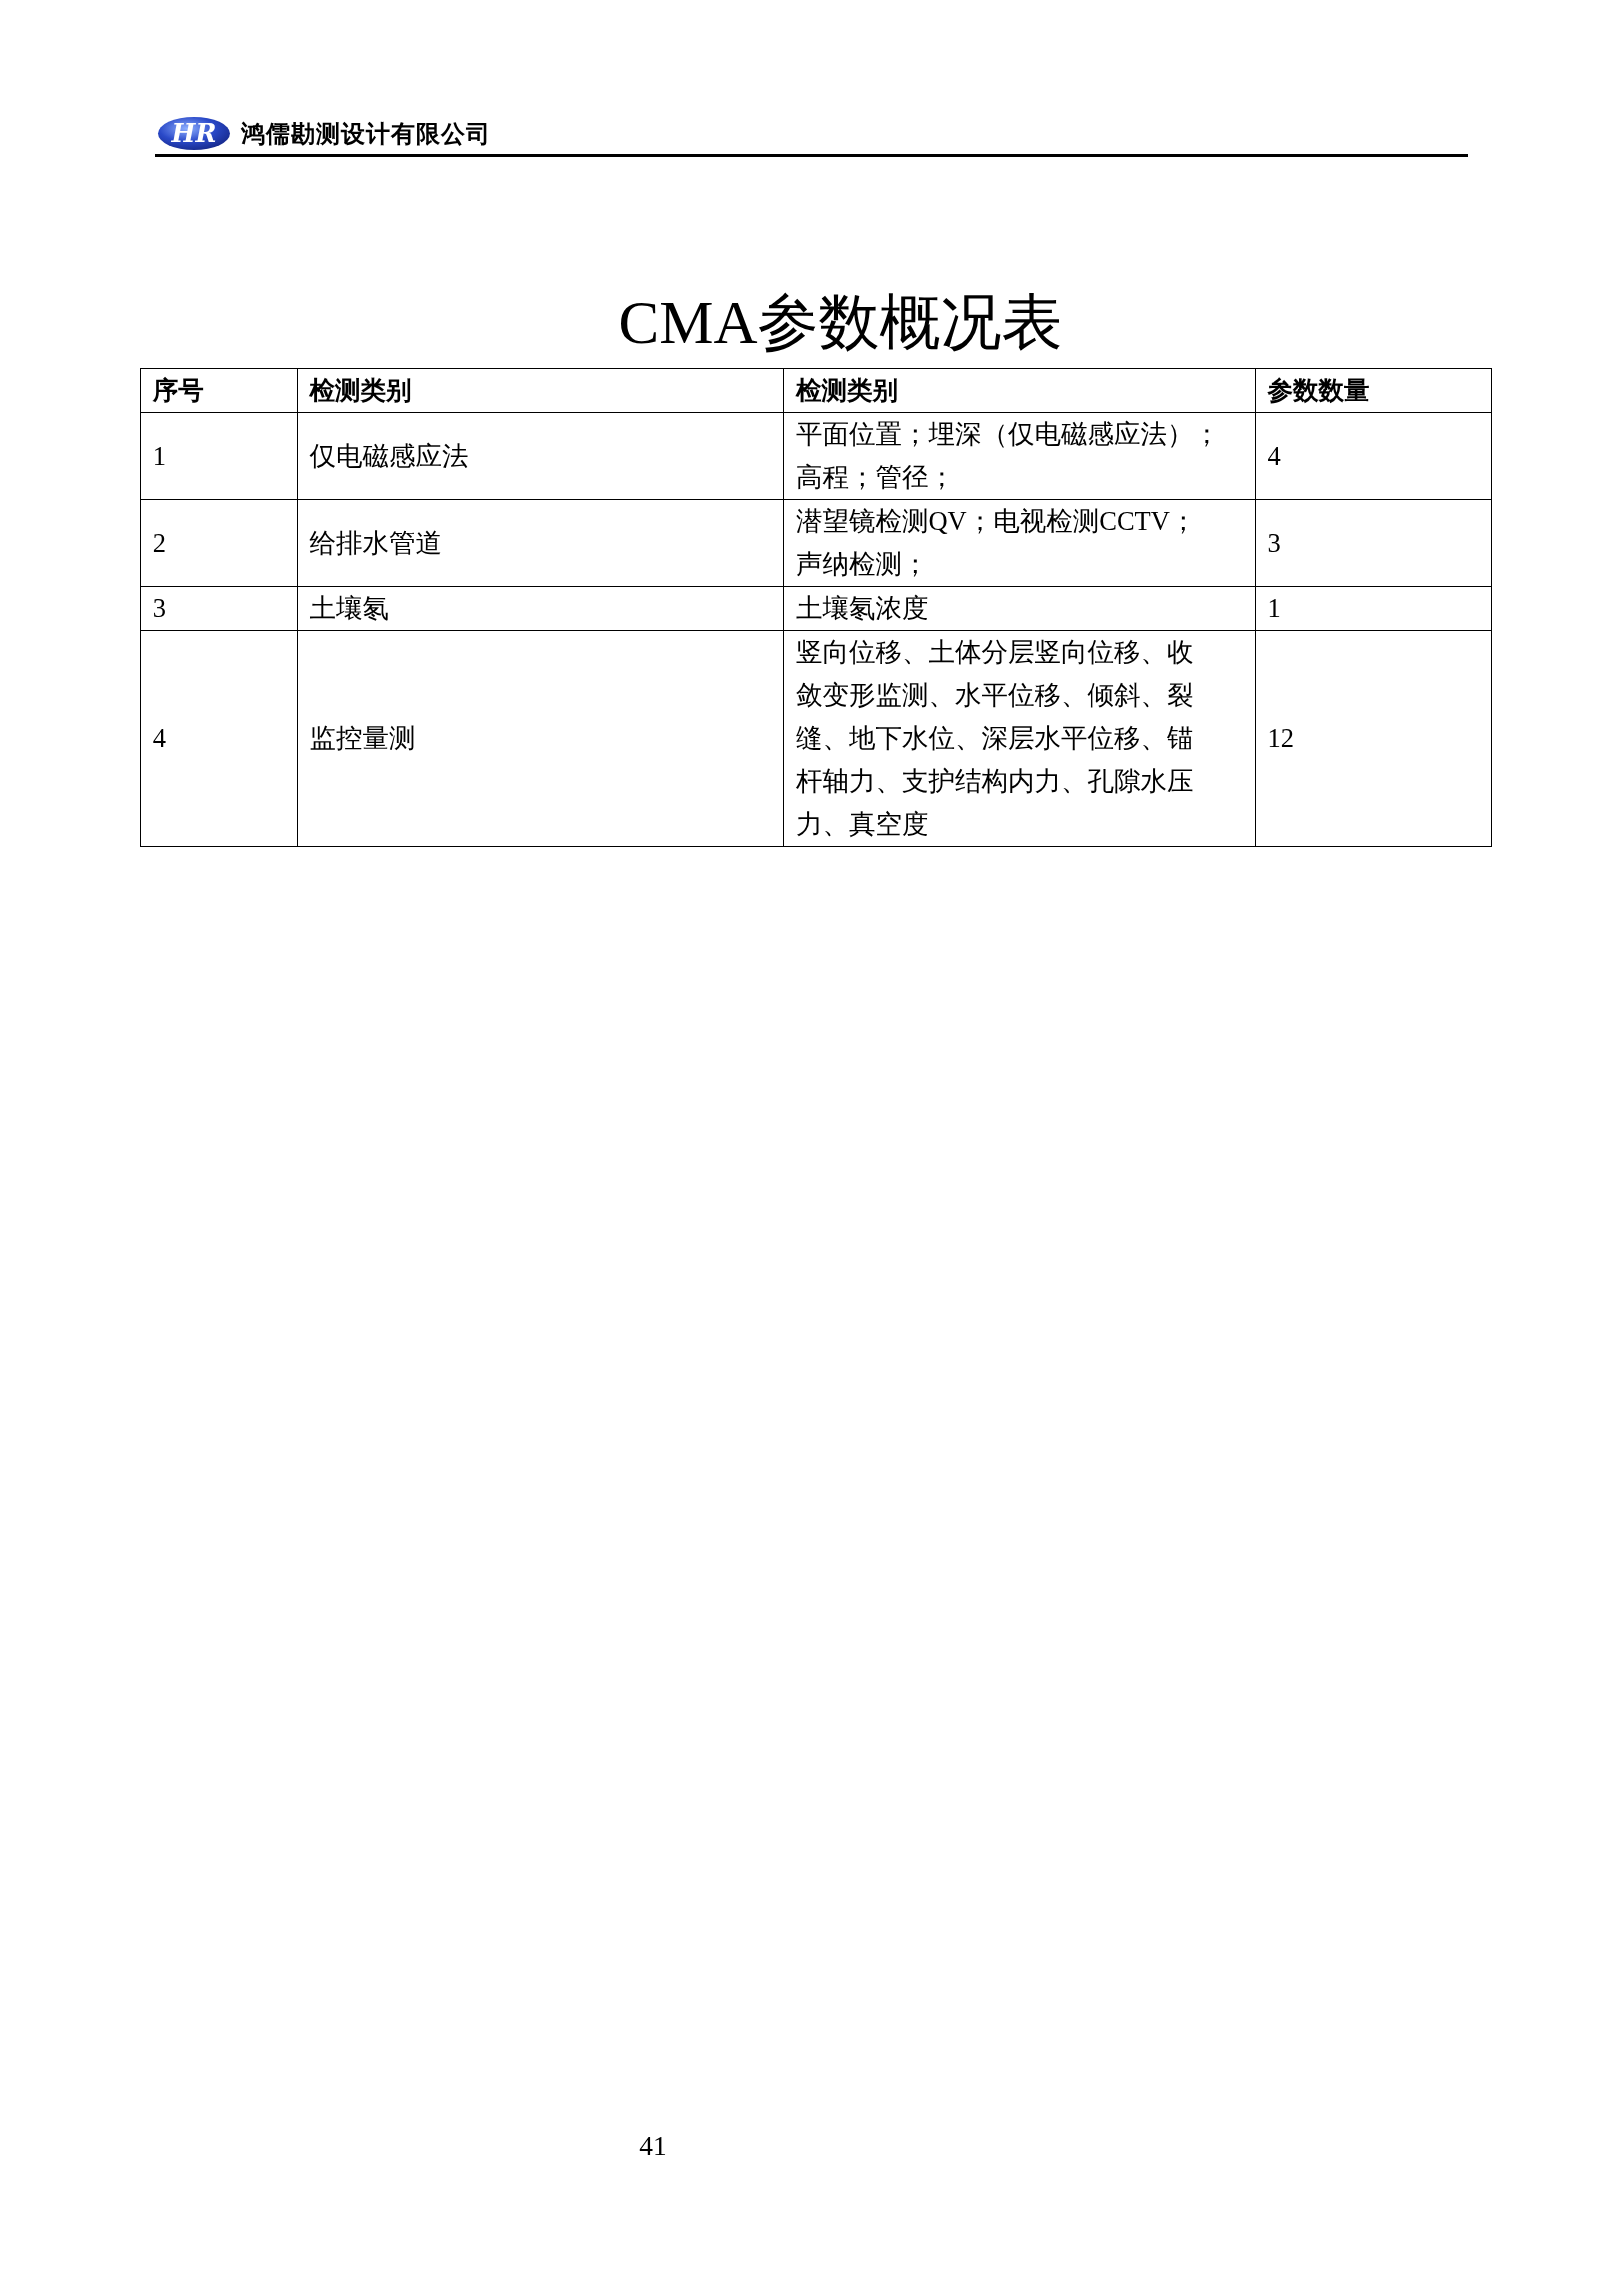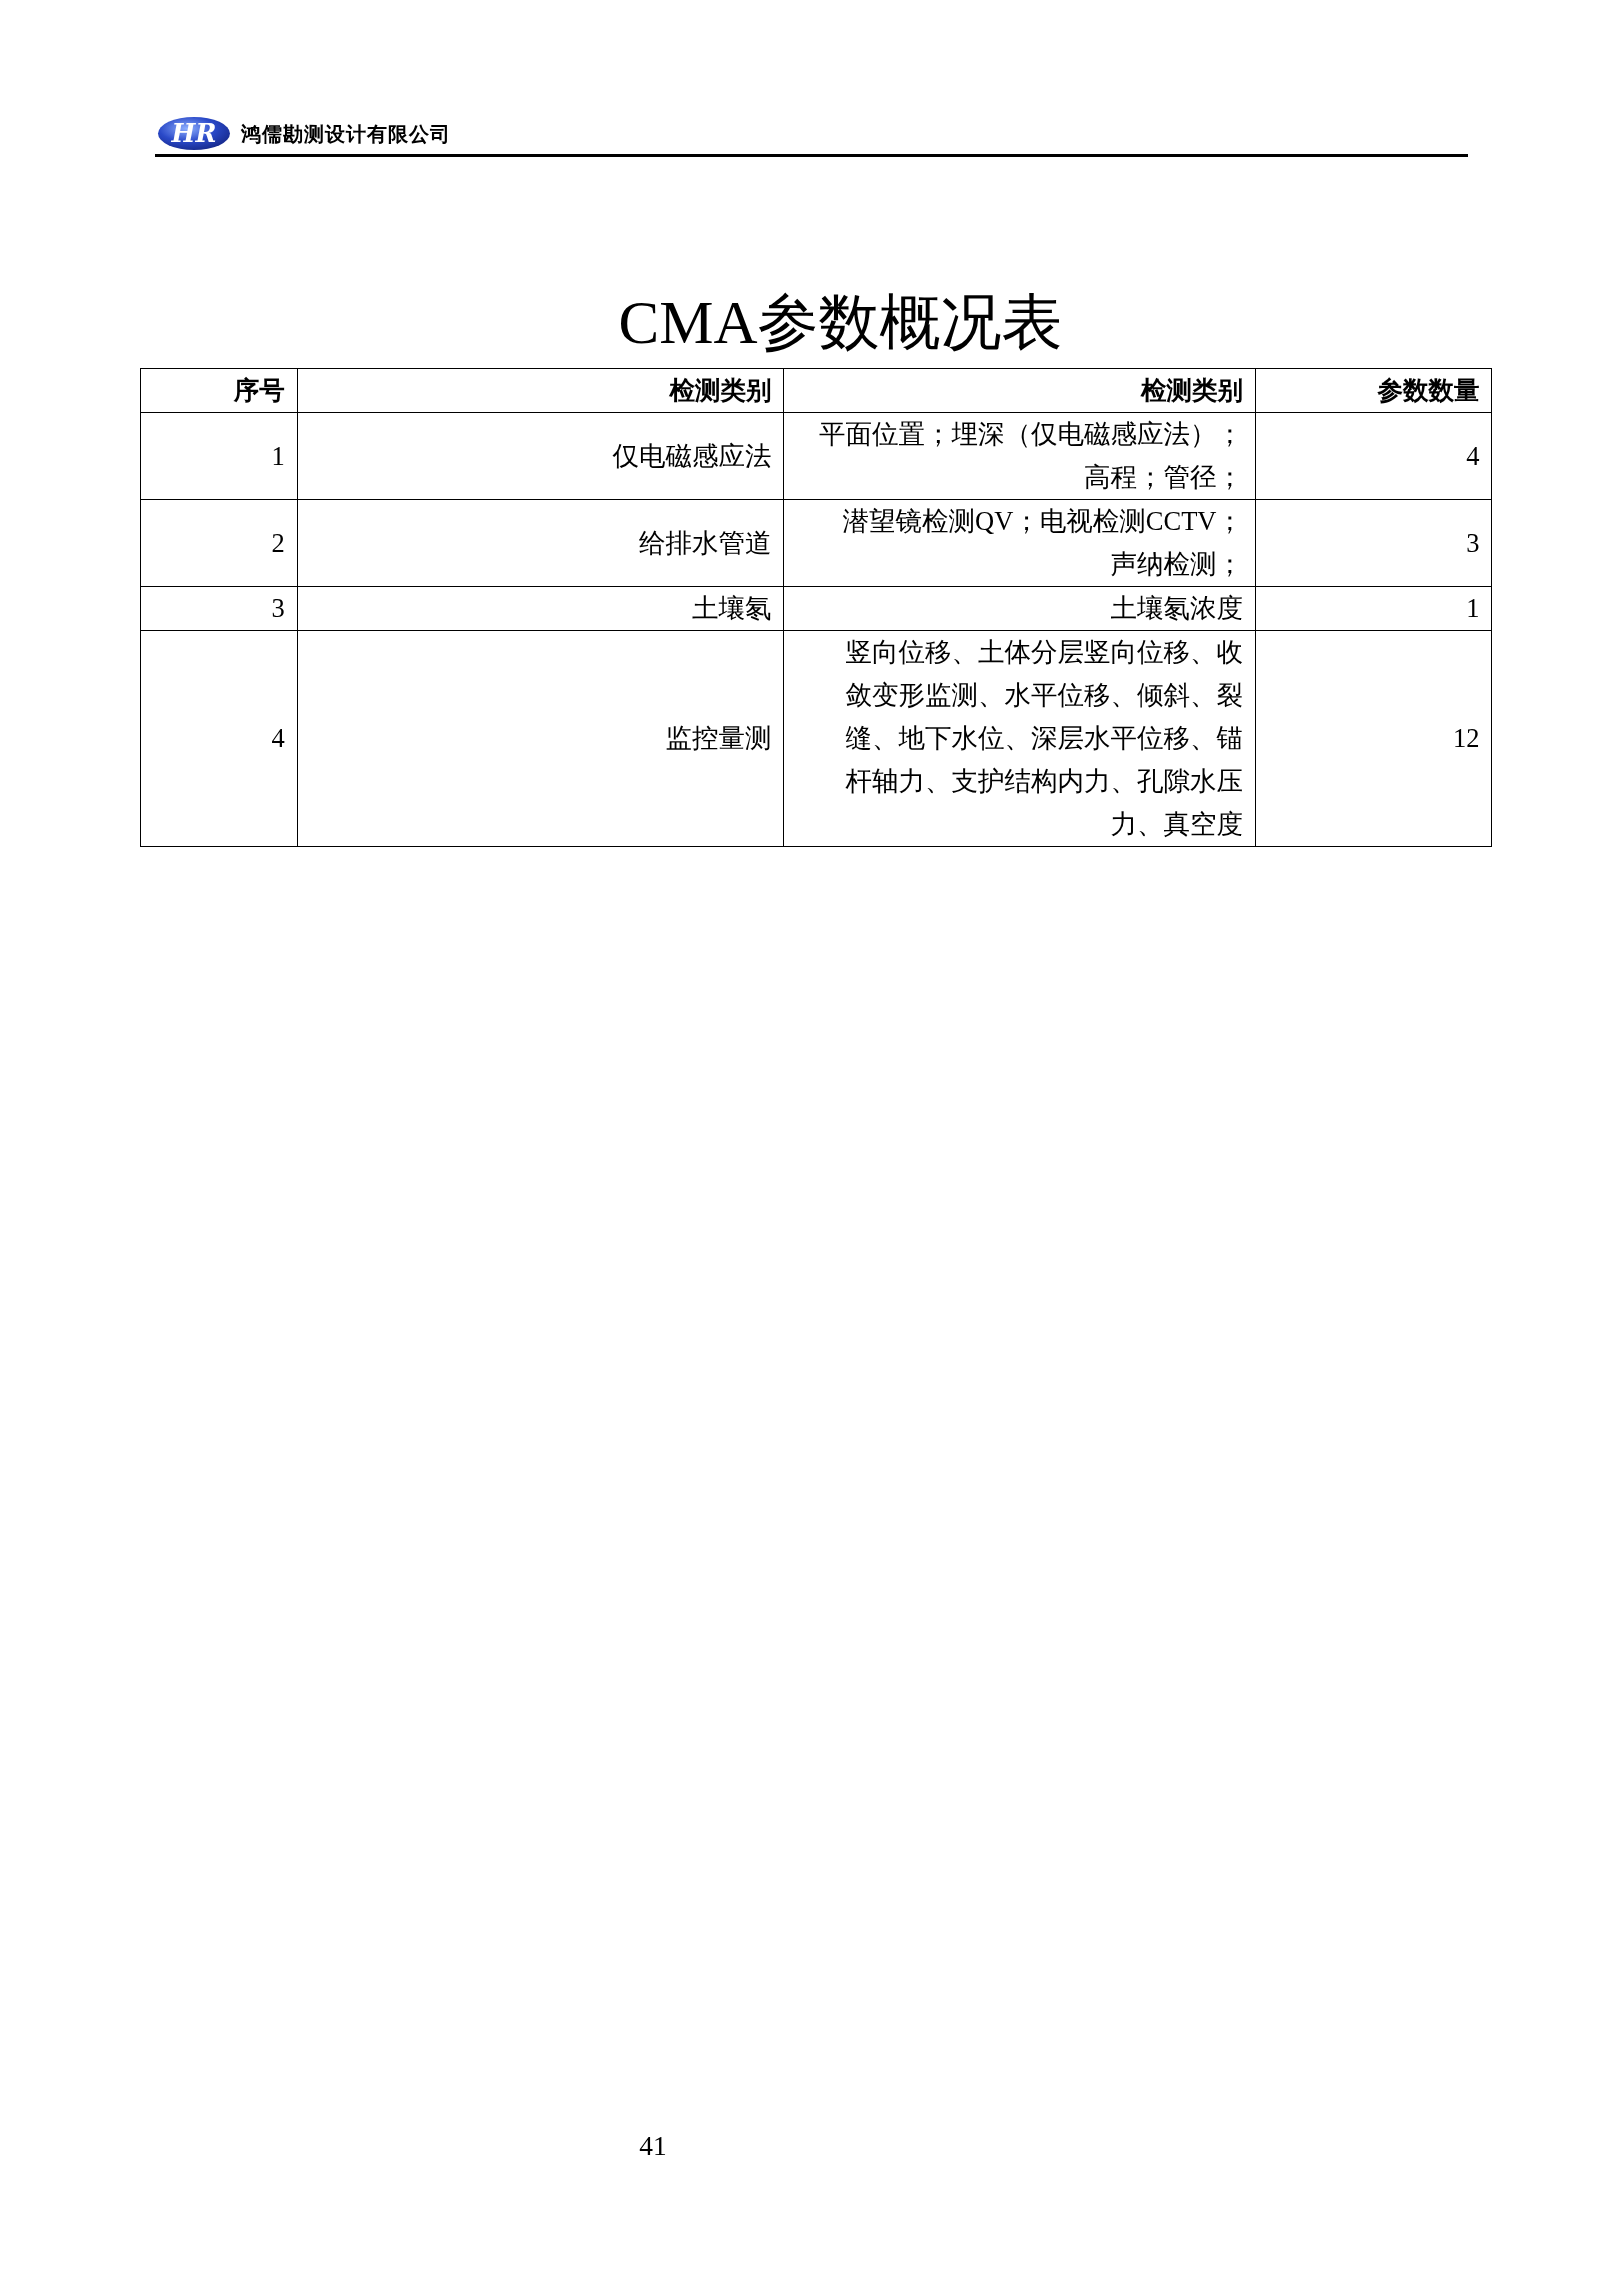--- a/index.html
+++ b/index.html
@@ -1,28 +1,28 @@
 <!DOCTYPE html>
 <html><head>
 <meta charset="utf-8">
 <style>
   html, body { margin: 0; padding: 0; background: #ffffff; }
   body { width: 1621px; height: 2293px; position: relative; overflow: hidden;
          font-family: "DejaVu Serif", "Liberation Serif", serif; color: #000; }
   .header { position: absolute; left: 155px; top: 110px; width: 1313px; height: 49px; }
   .logo { position: absolute; left: 2px; top: 5.9px; width: 74px; height: 35px; }
   .company { position: absolute; left: 86px; top: 7.8px; font-family: "DejaVu Sans", "Liberation Sans", sans-serif;
-             font-size: 20px; font-weight: bold; letter-spacing: 1px; line-height: 33px; }
+             font-size: 24px; font-weight: bold; letter-spacing: 1px; line-height: 33px; }
   .header-rule { position: absolute; left: 0; top: 44px; width: 1313px; height: 2.9px; background: #000; }
 
   .doc-title { position: absolute; left: 0; width: 1621px; top: 284px; text-align: center;
                font-family: "Liberation Serif", "DejaVu Serif", serif; font-size: 61px; line-height: 78px; padding-left: 30px; }
 
   table.cma { position: absolute; left: 140px; top: 368px; border-collapse: collapse; table-layout: fixed; }
-  table.cma td, table.cma th { border: 1.5px solid #000; text-align: right; vertical-align: middle; padding: 0 11.8px;
+  table.cma td, table.cma th { border: 1.5px solid #000; text-align: left; vertical-align: middle; padding: 0 11.8px;
                                font-family: "Liberation Serif", "DejaVu Serif", serif; font-size: 26.5px; line-height: 43px; font-weight: normal; margin-left: 21px; }
   table.cma th { font-family: "DejaVu Sans", "Liberation Sans", sans-serif; font-weight: bold; font-size: 25.5px; height: 43px; }
   .c1 { width: 132px; } .c2 { width: 462px; } .c3 { width: 447px; } .c4 { width: 212px; }
   .r1 { height: 85px; } .r2 { height: 85px; } .r3 { height: 43px; } .r4 { height: 214px; }
   td.params { padding: 0 13.7px; }
   td.params span { display: block; }
 
   .page-number { position: absolute; left: 0; width: 1306px; top: 2131px; text-align: center;
                  font-family: "Liberation Serif", "DejaVu Serif", serif; font-size: 27.4px; }
 </style>

